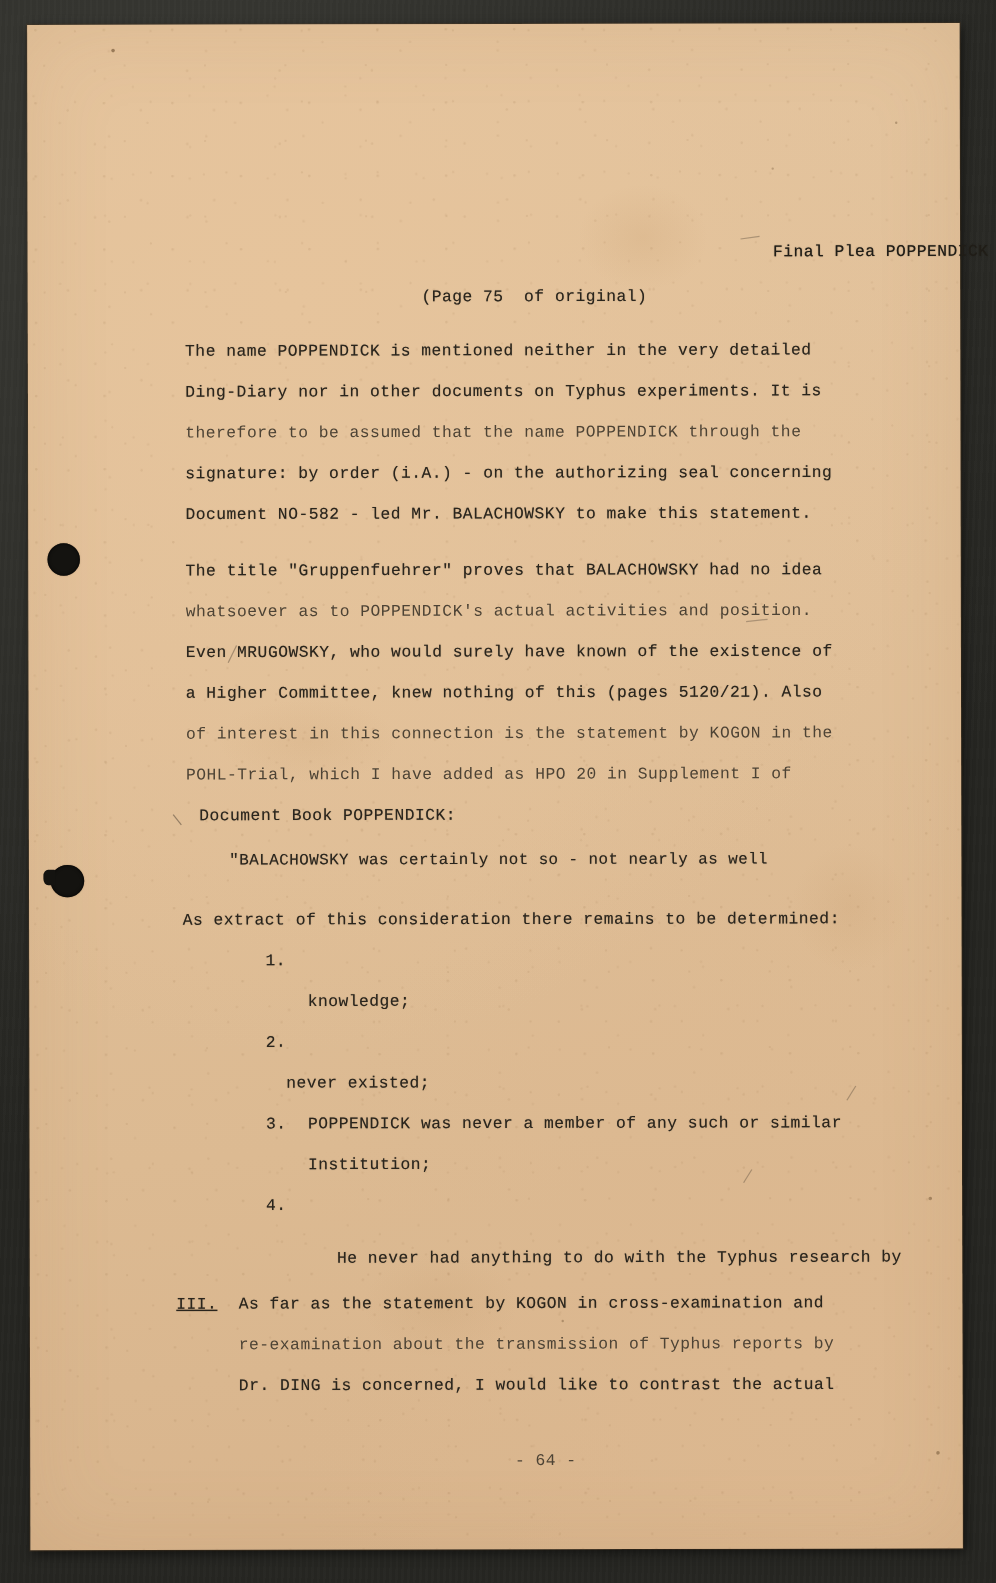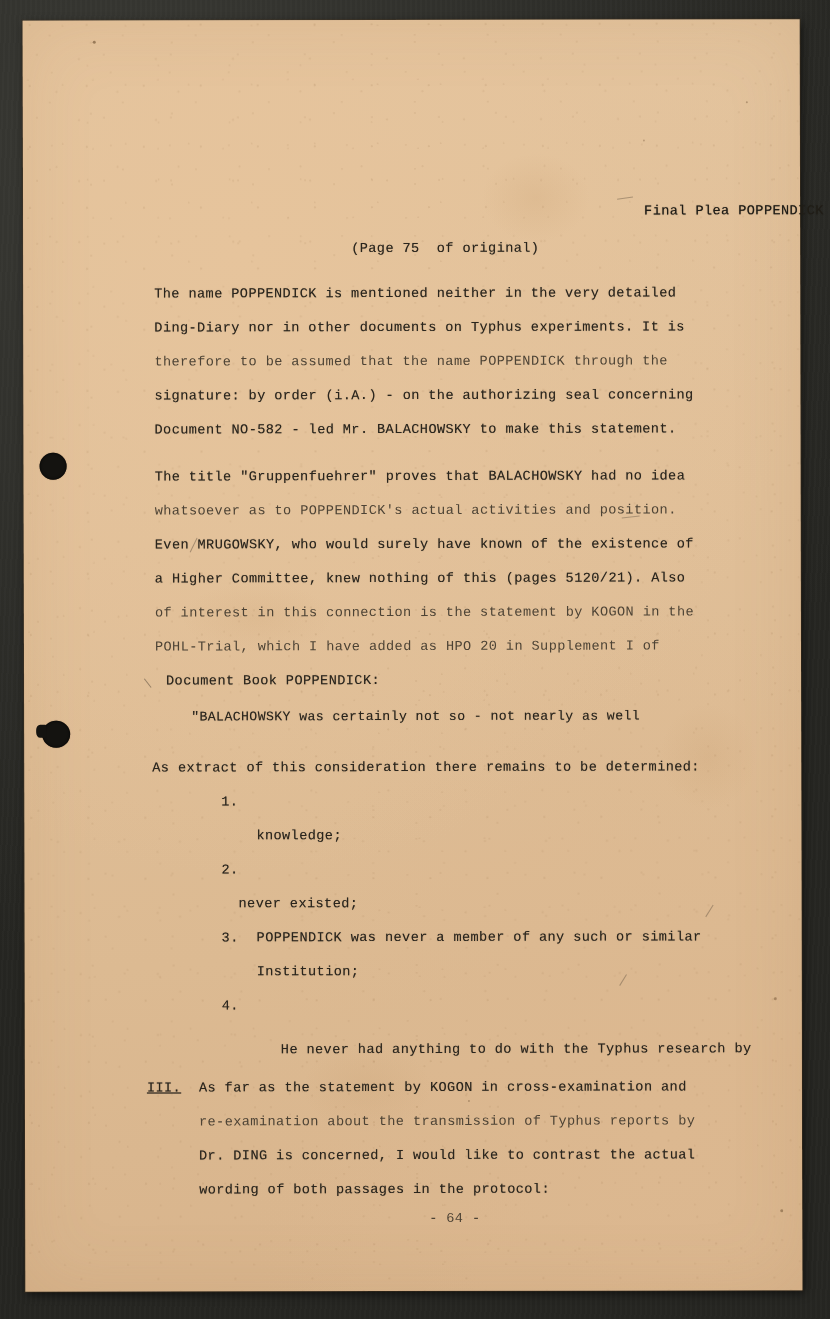--- a/index.html
+++ b/index.html
@@ -185,20 +185,19 @@
     <div class="tline" style="left:232px; top:910px;">POPPENDICK was never a member of any such or similar</div>
     <div class="tline" style="left:232px; top:944px;">Institution;</div>
 
     <div class="tline" style="left:197px; top:978px;">4.</div>
     <div class="tline" style="left:232px; top:1022px;margin-left:24px;">He never had anything to do with the Typhus research by</div>
 
     <div class="tline" style="left:122px; top:1060px;text-decoration:underline;">III.</div>
     <div class="tline" style="left:174px; top:1060px;">As far as the statement by KOGON in cross-examination and</div>
     <div class="tline ink-light" style="left:174px; top:1094px;">re-examination about the transmission of Typhus reports by</div>
     <div class="tline" style="left:174px; top:1128px;">Dr. DING is concerned, I would like to contrast the actual</div>
-    <div class="tline" style="left:174px; top:1162px;">wording of both passages in the protocol:</div>
 
     <div class="tline ink-light" style="left:404px; top:1191px;">- 64 -</div>
   </div>
 
   <div class="punch-hole" id="punch-hole-top"></div>
   <div class="punch-hole" id="punch-hole-bottom"></div>
 </div>
 
 </body></html>

